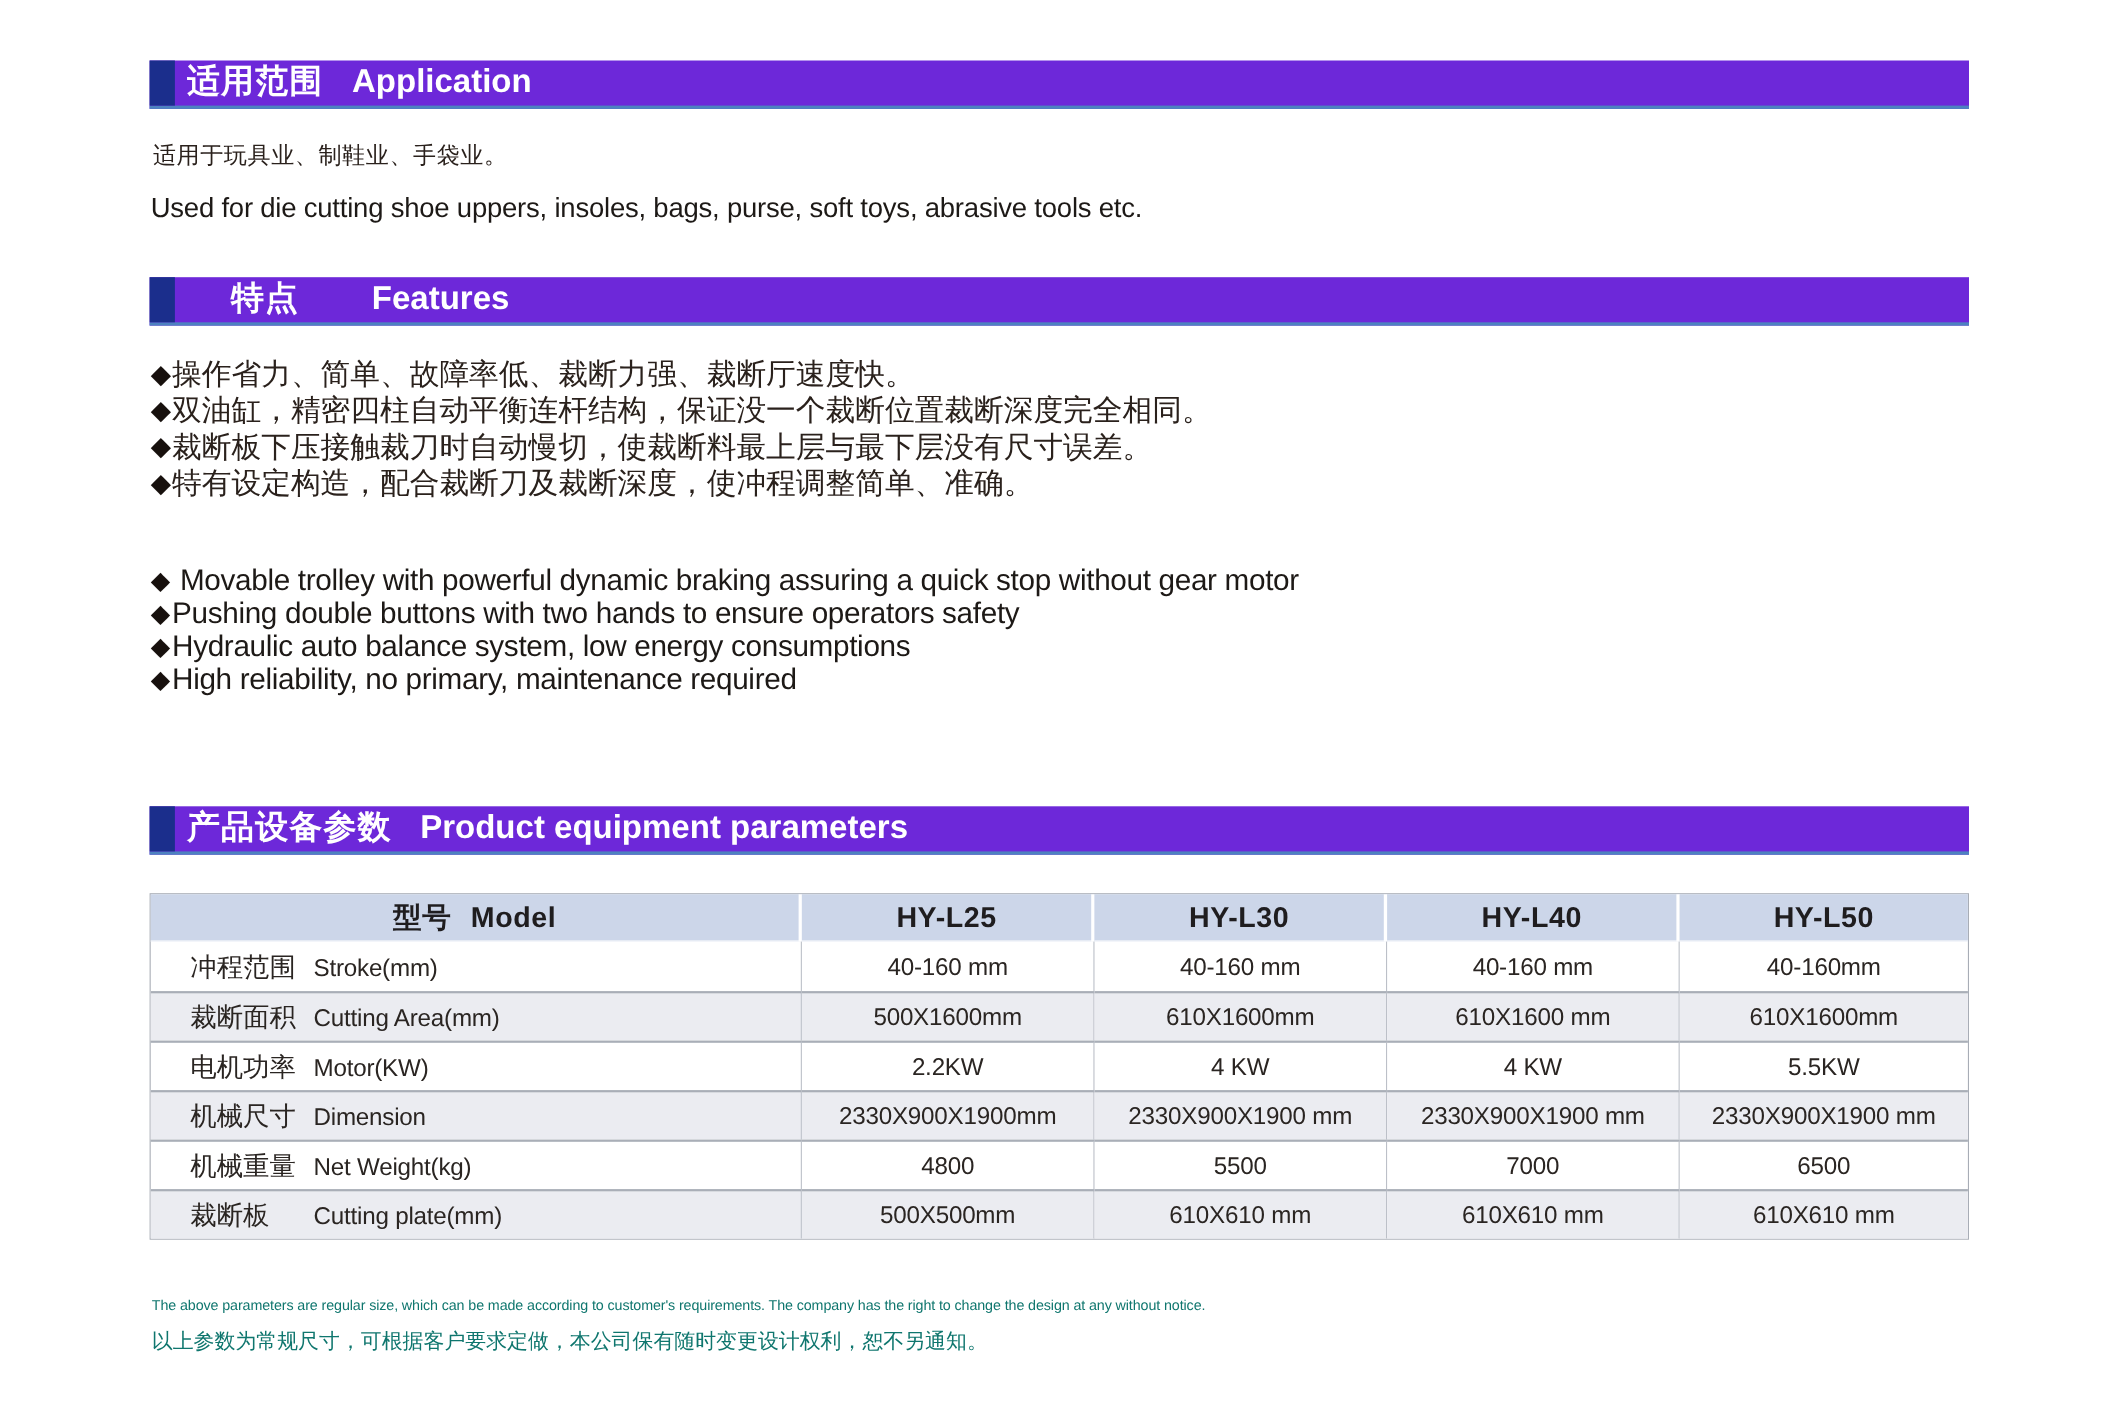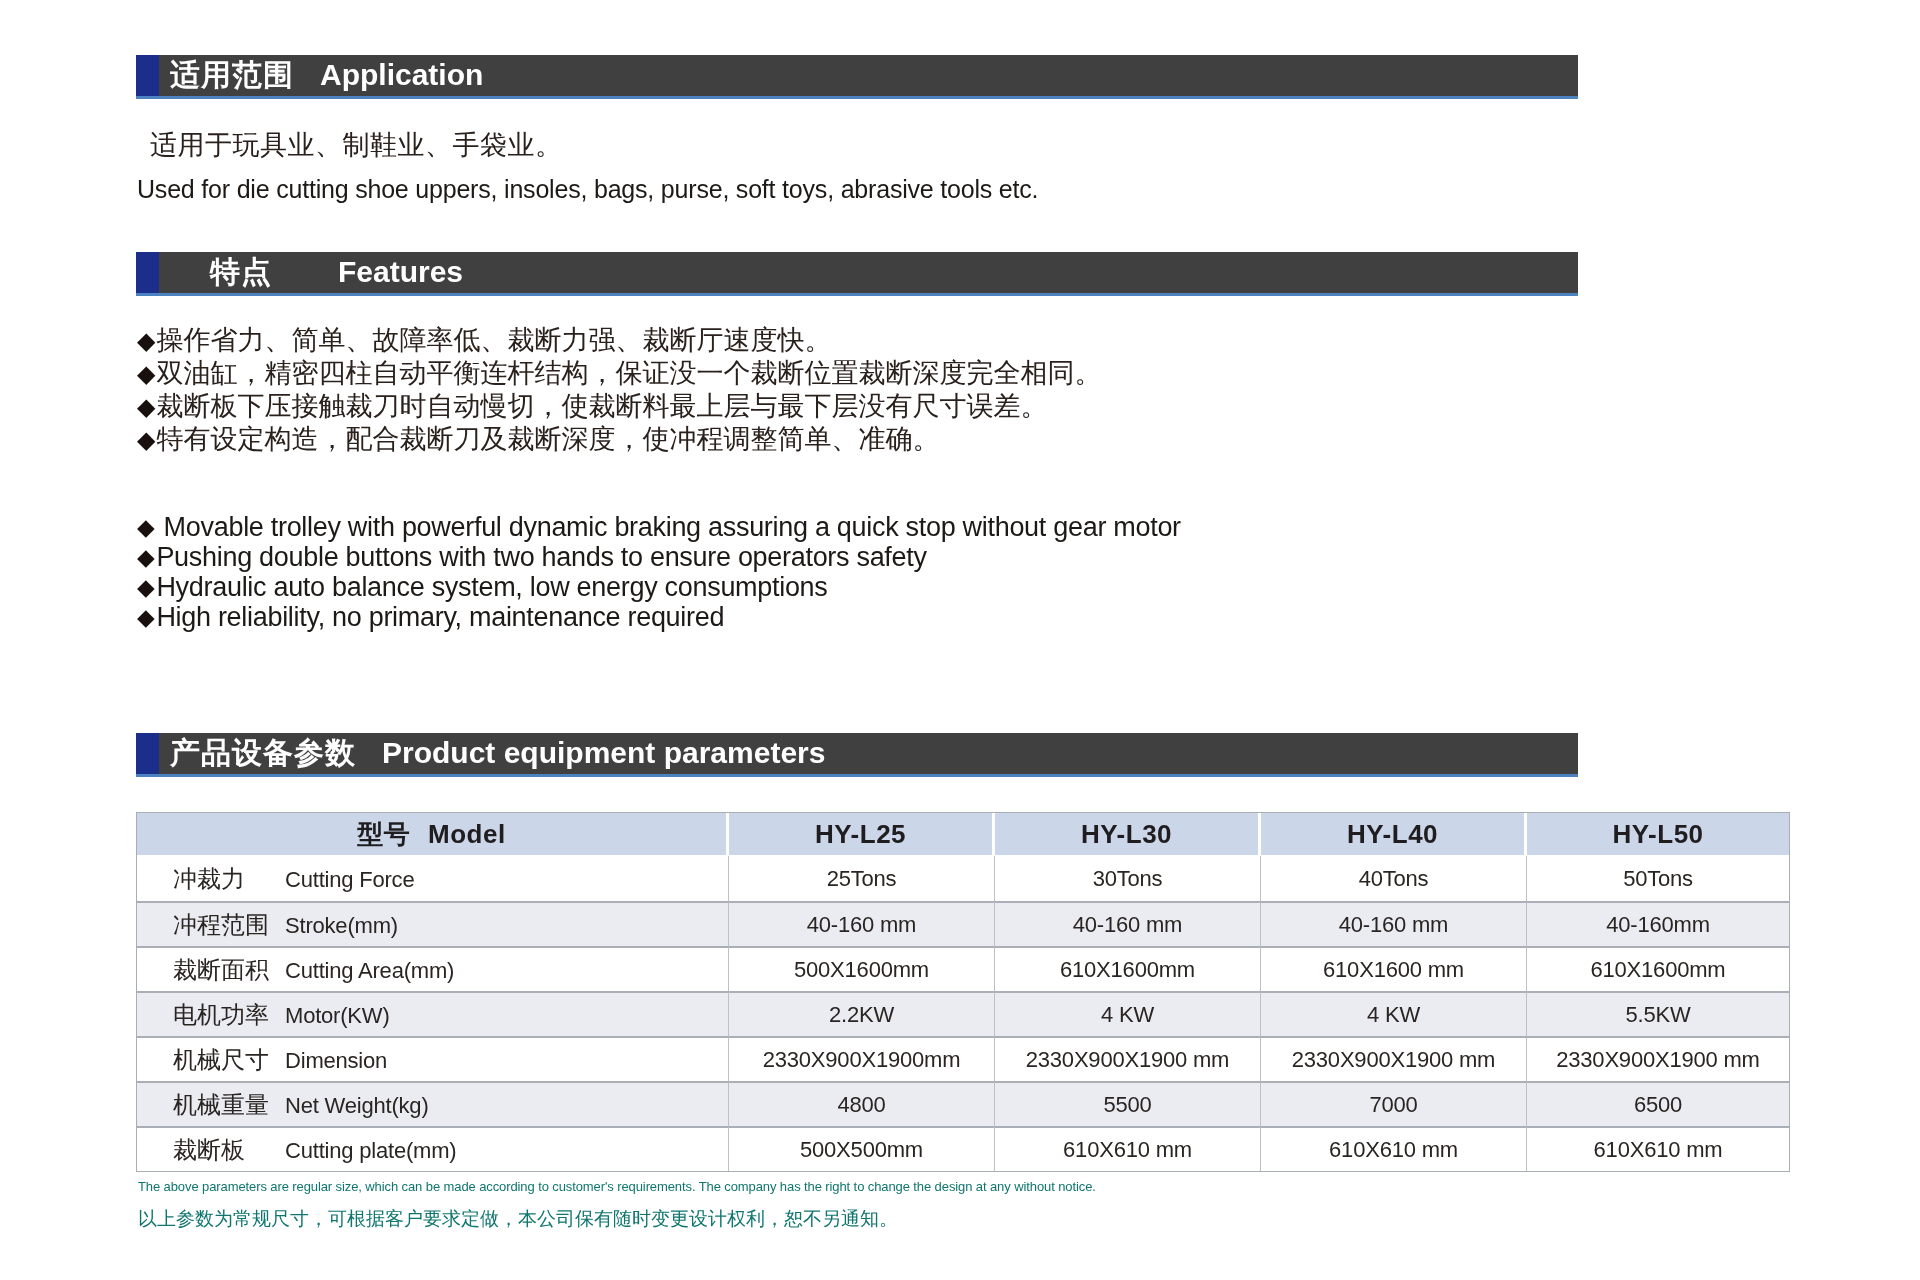--- a/index.html
+++ b/index.html
@@ -6,34 +6,34 @@
   html,body { width:1920px; height:1280px; background:#ffffff; }
   body {
     position:relative;
     font-family:"Liberation Sans","DejaVu Sans",sans-serif;
     color:#29221e;
     overflow:hidden;
   }
 
   
   .bar {
-    position:absolute; left:136px; width:1442px; height:44px;
-    background:#404040;
+    position:absolute; left:136px; width:1654px; height:44px;
+    background:#6d28d9;
     border-bottom:3px solid #4d82c0;
     display:flex; align-items:center;
   }
   .bar-accent { width:23px; align-self:stretch; background:#1b2e8c; margin-right:11px; flex:0 0 auto; }
   .bar-title-zh { color:#ffffff; font-size:30px; font-weight:bold; letter-spacing:1px; line-height:1; padding-bottom:2px; }
   .bar-title-en { color:#ffffff; font-size:30px; font-weight:bold; margin-left:26px; letter-spacing:0px; line-height:1; padding-bottom:2px; }
   .bar1 { top:55px; }
   .bar2 { top:252px;gap:40px; }
   .bar3 { top:733px; }
 
   
-  .app-zh { position:absolute; left:150px; top:127px; font-size:27px; letter-spacing:0.5px; color:#2a211c;font-family:Liberation Serif, serif; }
+  .app-zh { position:absolute; left:139px; top:127px; font-size:21px; letter-spacing:0.5px; color:#2a211c;font-family:Liberation Serif, serif; }
   .app-en { position:absolute; left:137px; top:175px; font-size:25px; letter-spacing:-0.2px; color:#1d1916; }
 
   
   .feat { position:absolute; left:137px; list-style:none; }
   .feat li { display:flex; align-items:flex-start; }
   .feat .blt { flex:0 0 auto; }
   .feat .ftx { white-space:pre-wrap; }
   .feat-zh { top:324px; font-size:27px; color:#2a211c; }
   .feat-zh li { height:33px; line-height:33px; }
   .feat-zh .blt { font-size:24px; line-height:33px; margin-right:1px; color:#17100d; }
@@ -160,29 +160,20 @@
           </th>
           <th>HY-L25</th>
           <th>HY-L30</th>
           <th>HY-L40</th>
           <th>HY-L50</th>
         </tr>
       </thead>
       <tbody>
         <tr>
           <td class="td-label">
-            <span class="lz">冲裁力</span><span class="le">Cutting Force</span>
-          </td>
-          <td>25Tons</td>
-          <td>30Tons</td>
-          <td>40Tons</td>
-          <td>50Tons</td>
-        </tr>
-        <tr>
-          <td class="td-label">
             <span class="lz">冲程范围</span><span class="le">Stroke(mm)</span>
           </td>
           <td>40-160 mm</td>
           <td>40-160 mm</td>
           <td>40-160 mm</td>
           <td>40-160mm</td>
         </tr>
         <tr>
           <td class="td-label">
             <span class="lz">裁断面积</span><span class="le">Cutting Area(mm)</span>

